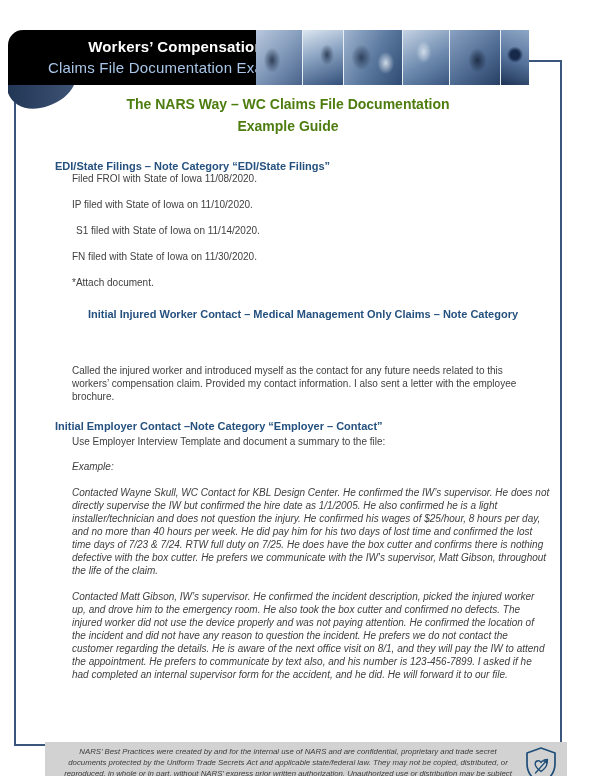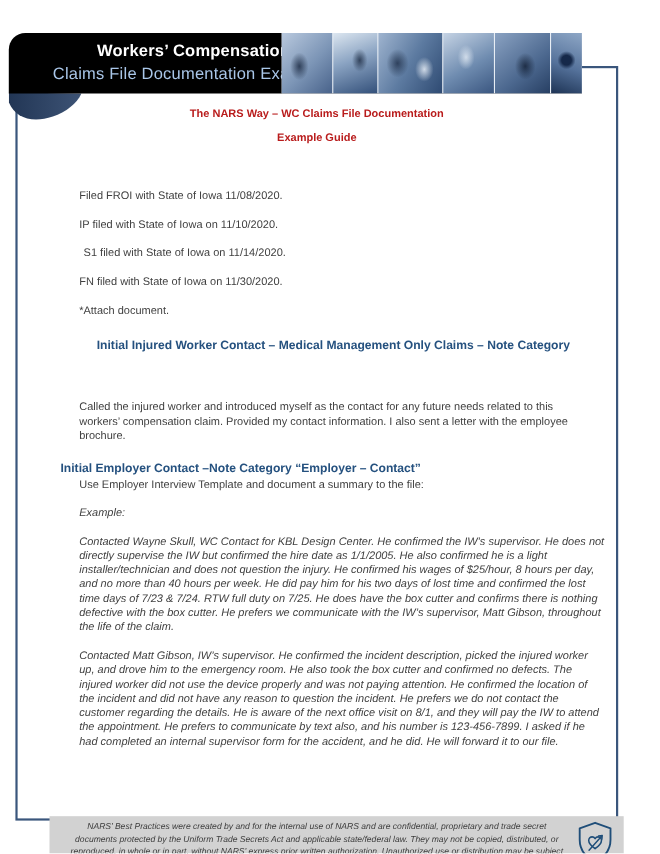--- a/index.html
+++ b/index.html
@@ -41,21 +41,21 @@
   .ph5{width:50px;background:
       radial-gradient(ellipse 13px 17px at 55% 55%, rgba(14,26,46,.75), rgba(14,26,46,0) 72%),
       linear-gradient(140deg,#8aa2c2 0%,#4c688f 60%,#273f63 100%);}
   .ph6{flex:1;background:
       radial-gradient(circle 11px at 50% 45%, #16294a 40%, rgba(22,41,74,0) 75%),
       linear-gradient(200deg,#8ea7c6 0%,#54719a 55%,#1d3354 100%);}
   .fold{position:absolute;left:8px;top:84px;z-index:4;}
   
   .title{
     position:absolute;left:14px;top:93px;width:548px;text-align:center;
-    color:#b91c1c;font-weight:bold;font-size:10px;line-height:22px;z-index:2;
+    color:#4d7c0f;font-weight:bold;font-size:14px;line-height:22px;z-index:2;
   }
   
   .h{position:absolute;color:#25517f;font-weight:bold;font-size:11px;line-height:19px;white-space:nowrap;z-index:2;}
   .h.wrap{white-space:normal;}
   
   .b{position:absolute;color:#3f3f3f;font-size:10px;line-height:13px;z-index:2;}
   .it{font-style:italic;color:#404040;}
   .flow p{margin:0 0 13px 0;}
   
   .footbar{
@@ -98,20 +98,21 @@
       </linearGradient>
     </defs>
     <path d="M0,0 L0,9 C6,24 22,28 40,22 C52,18 62,10 66,1 Z" fill="url(#foldg)"></path>
   </svg>
 
   <div class="title">
     <div>The NARS Way – WC Claims File Documentation</div>
     <div>Example Guide</div>
   </div>
 
+  <div class="h" style="left:55px;top:157px;">EDI/State Filings – Note Category “EDI/State Filings”</div>
   <div class="b" style="left:72px;top:172px;">Filed FROI with State of Iowa 11/08/2020.</div>
   <div class="b" style="left:72px;top:198px;">IP filed with State of Iowa on 11/10/2020.</div>
   <div class="b" style="left:76px;top:224px;">S1 filed with State of Iowa on 11/14/2020.</div>
   <div class="b" style="left:72px;top:250px;">FN filed with State of Iowa on 11/30/2020.</div>
   <div class="b" style="left:72px;top:276px;">*Attach document.</div>
 
   <div class="h wrap" style="left:44px;top:305px;width:505px;text-align:center;">
     <div style="padding-left:13px;">Initial Injured Worker Contact – Medical Management Only Claims – Note Category</div>
   </div>
   <div class="b" style="left:72px;top:364px;width:470px;">Called the injured worker and introduced myself as the contact for any future needs related to this workers’ compensation claim. Provided my contact information. I also sent a letter with the employee brochure.</div>

